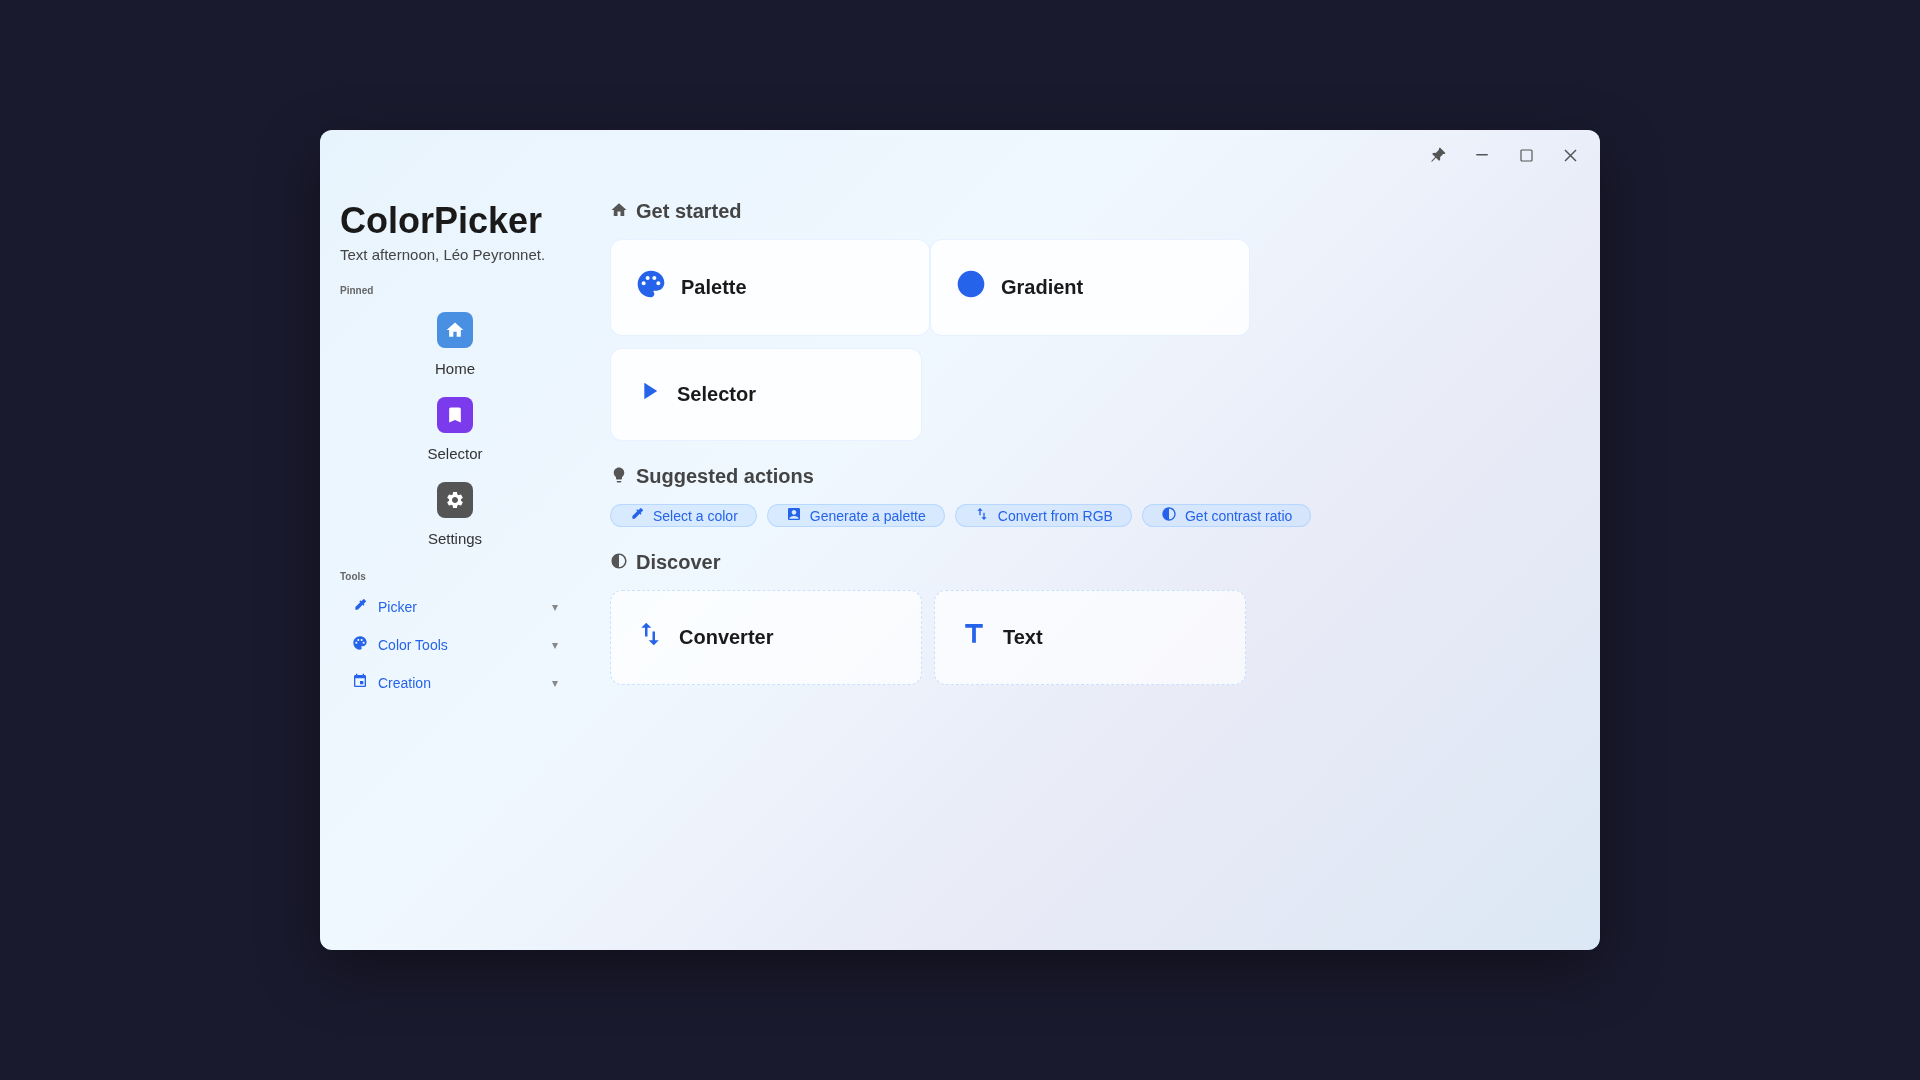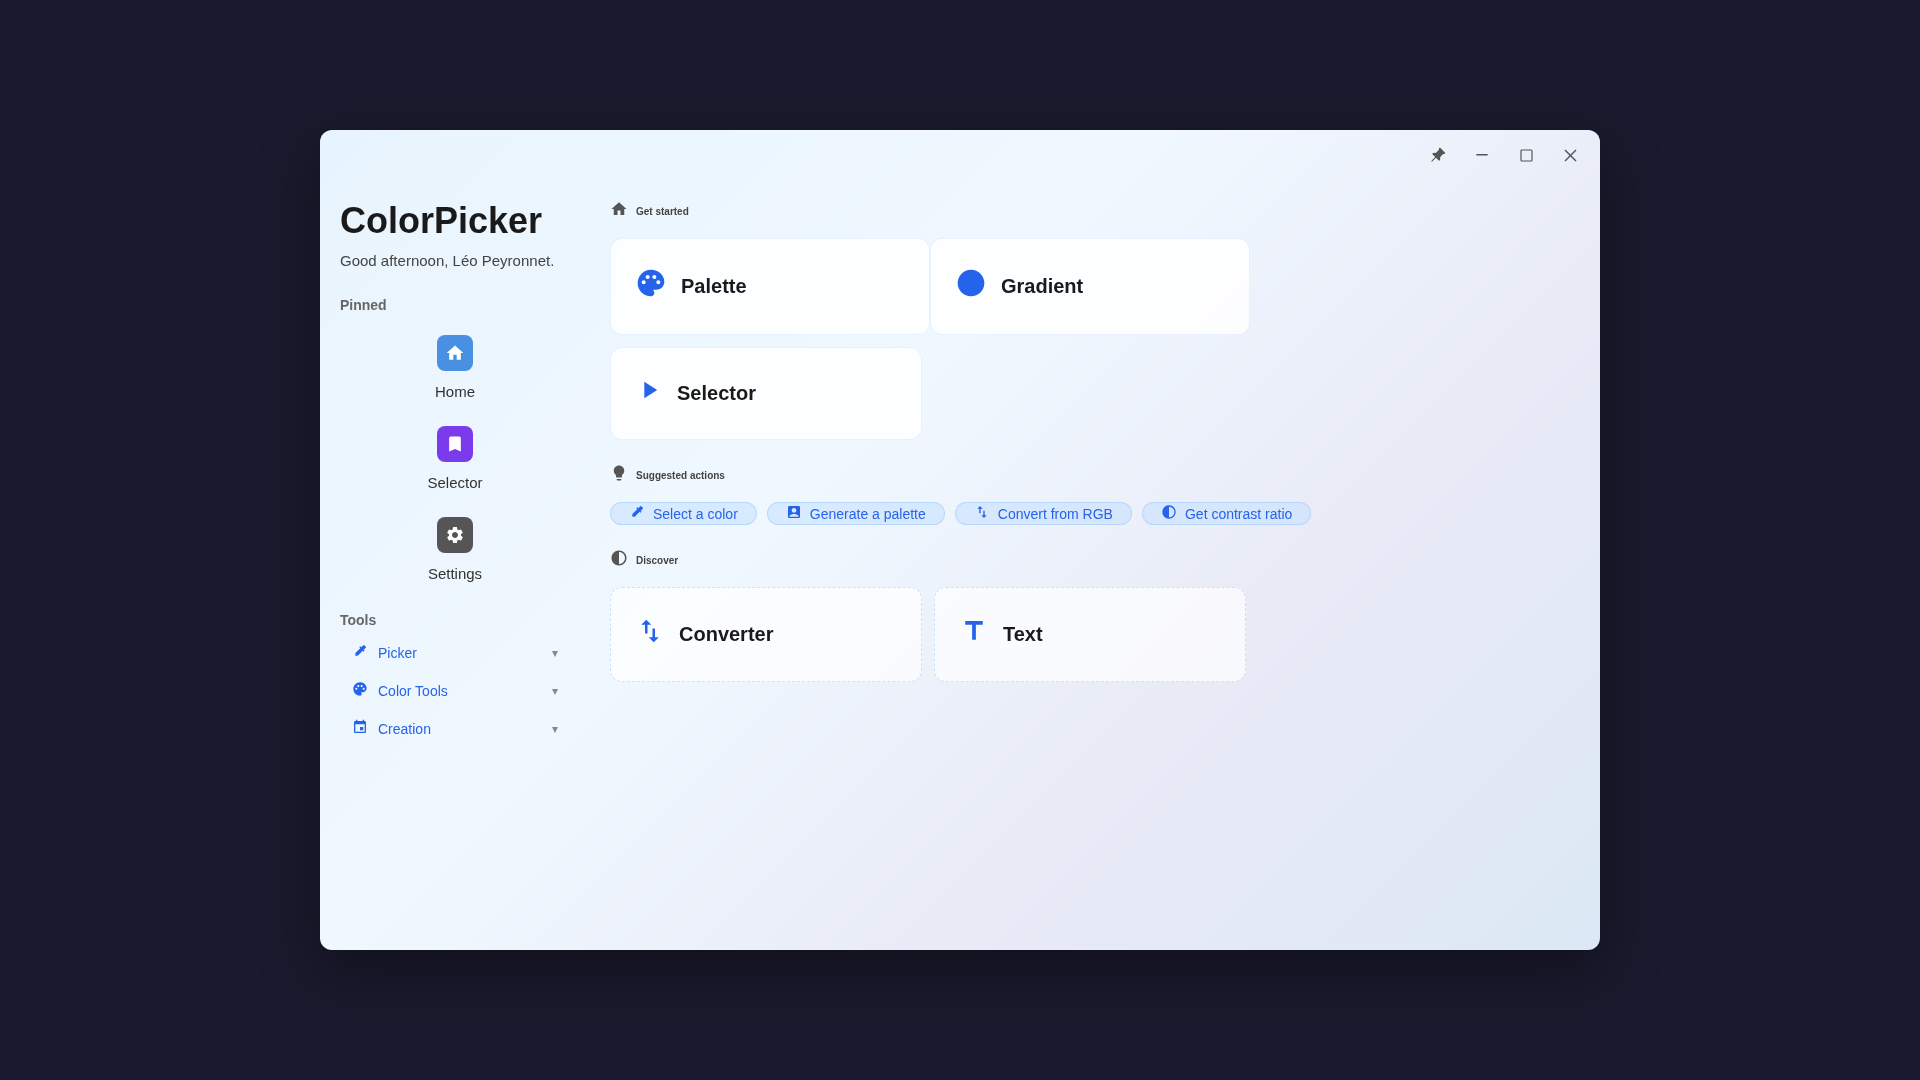--- a/index.html
+++ b/index.html
@@ -47,35 +47,35 @@
       display: flex;
       flex: 1;
       overflow: hidden;
     }
     .sidebar {
       width: 270px;
       flex-shrink: 0;
       padding: 20px 20px;
       display: flex;
       flex-direction: column;
-      gap: 6px;
+      gap: 0;
     }
     .app-title {
       font-size: 36px;
       font-weight: 800;
       color: #1a1a1a;
       margin-bottom: 4px;
     }
     .greeting {
       font-size: 15px;
       color: #444;
       margin-bottom: 18px;
     }
     .section-label {
-      font-size: 14px;
+      font-size: 10px;
       font-weight: 600;
       color: #666;
       margin-bottom: 6px;
       margin-top: 4px;
     }
     .nav-item {
       display: flex;
       align-items: center;
       gap: 12px;
       padding: 10px 12px;
@@ -124,21 +124,21 @@
     }
     .main {
       flex: 1;
       padding: 20px 30px 20px 20px;
       overflow-y: auto;
     }
     .section-header {
       display: flex;
       align-items: center;
       gap: 8px;
-      font-size: 10px;
+      font-size: 20px;
       font-weight: 600;
       color: #444;
       margin-bottom: 16px;
     }
     .section-header-icon {
       font-size: 16px;
       color: #666;
     }
     .cards-grid {
       display: grid;
@@ -239,21 +239,21 @@
         <line x1="1" y1="1" x2="12" y2="12"></line>
         <line x1="12" y1="1" x2="1" y2="12"></line>
       </svg>
     </div>
   </div>
 
   <div class="content">
 
     <div class="sidebar">
       <div class="app-title">ColorPicker</div>
-      <div class="greeting">Good afternoon, Léo Peyronnet.</div>
+      <div class="greeting">Text afternoon, Léo Peyronnet.</div>
 
       <div class="section-label">Pinned</div>
 
       <div class="nav-item">
         <div class="nav-icon home">
           <svg width="20" height="20" viewBox="0 0 24 24" fill="white">
             <path d="M10 20v-6h4v6h5v-8h3L12 3 2 12h3v8z"></path>
           </svg>
         </div>
         <span>Home</span>

